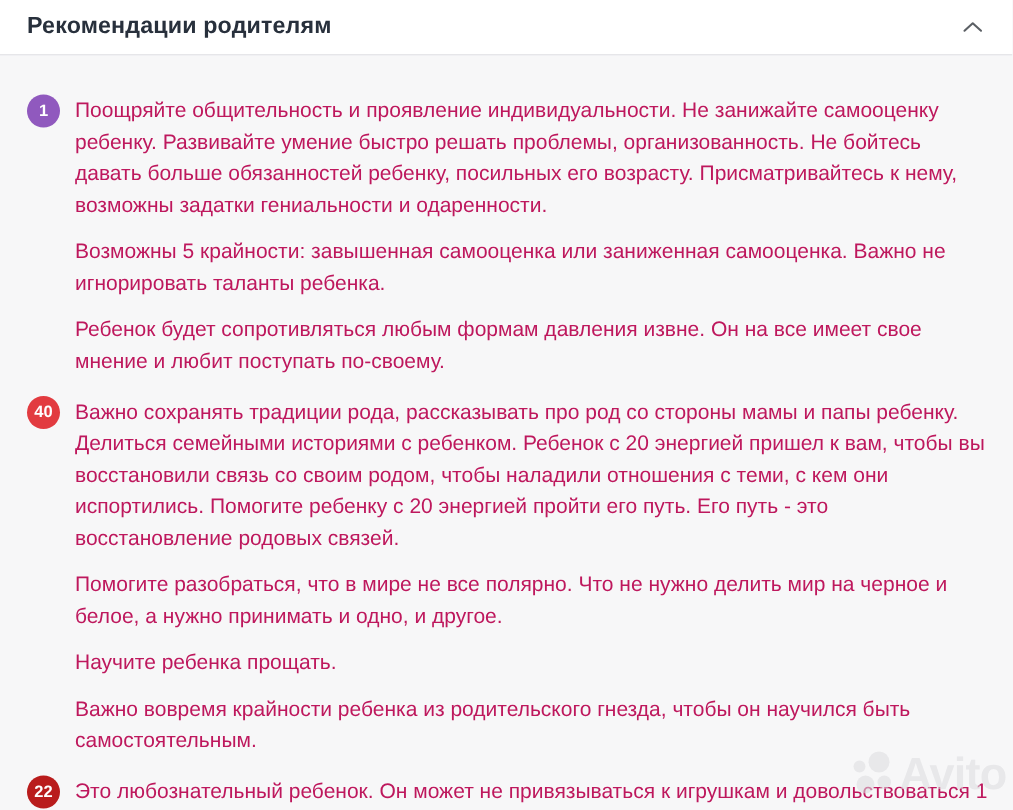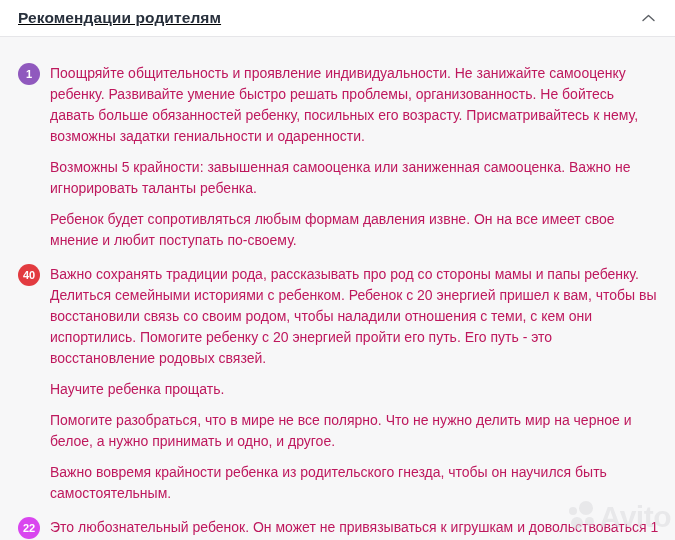--- a/index.html
+++ b/index.html
@@ -11,21 +11,20 @@
   }
   .accordion-header {
     background: #ffffff;
     height: 37px;
     display: flex;
     align-items: center;
     justify-content: space-between;
     padding: 0 20px 0 18px;
     border-bottom: 1px solid #e6e6e9;
     cursor: pointer;
-    text-decoration: underline;
   }
   .accordion-title {
     font-size: 15.5px;
     font-weight: 600;
     color: #28303c;
     letter-spacing: 0.1px;
   }
   .chevron {
     width: 14px;
     height: 14px;
@@ -106,28 +105,28 @@
       <p>Поощряйте общительность и проявление индивидуальности. Не занижайте самооценку ребенку. Развивайте умение быстро решать проблемы, организованность. Не бойтесь давать больше обязанностей ребенку, посильных его возрасту. Присматривайтесь к нему, возможны задатки гениальности и одаренности.</p>
       <p>Возможны 5 крайности: завышенная самооценка или заниженная самооценка. Важно не игнорировать таланты ребенка.</p>
       <p>Ребенок будет сопротивляться любым формам давления извне. Он на все имеет свое мнение и любит поступать по-своему.</p>
     </div>
   </div>
 
   <div class="section">
     <div class="badge" style="background: rgb(226, 59, 64);">40</div>
     <div class="texts">
       <p>Важно сохранять традиции рода, рассказывать про род со стороны мамы и папы ребенку. Делиться семейными историями с ребенком. Ребенок с 20 энергией пришел к вам, чтобы вы восстановили связь со своим родом, чтобы наладили отношения с теми, с кем они испортились. Помогите ребенку с 20 энергией пройти его путь. Его путь - это восстановление родовых связей.</p>
+      <p>Помогите разобраться, что в мире не все полярно. Что не нужно делить мир на черное и белое, а нужно принимать и одно, и другое.</p>
       <p>Научите ребенка прощать.</p>
-      <p>Помогите разобраться, что в мире не все полярно. Что не нужно делить мир на черное и белое, а нужно принимать и одно, и другое.</p>
       <p>Важно вовремя крайности ребенка из родительского гнезда, чтобы он научился быть самостоятельным.</p>
     </div>
   </div>
 
   <div class="section">
-    <div class="badge" style="background: #d946ef;">22</div>
+    <div class="badge" style="background: #b91c1c;">22</div>
     <div class="texts">
       <p>Это любознательный ребенок. Он может не привязываться к игрушкам и довольствоваться 1 или 2-мя.</p>
 
     </div>
   </div>
 
 </div>
 
 <div class="watermark">
   <span class="wm-logo">

